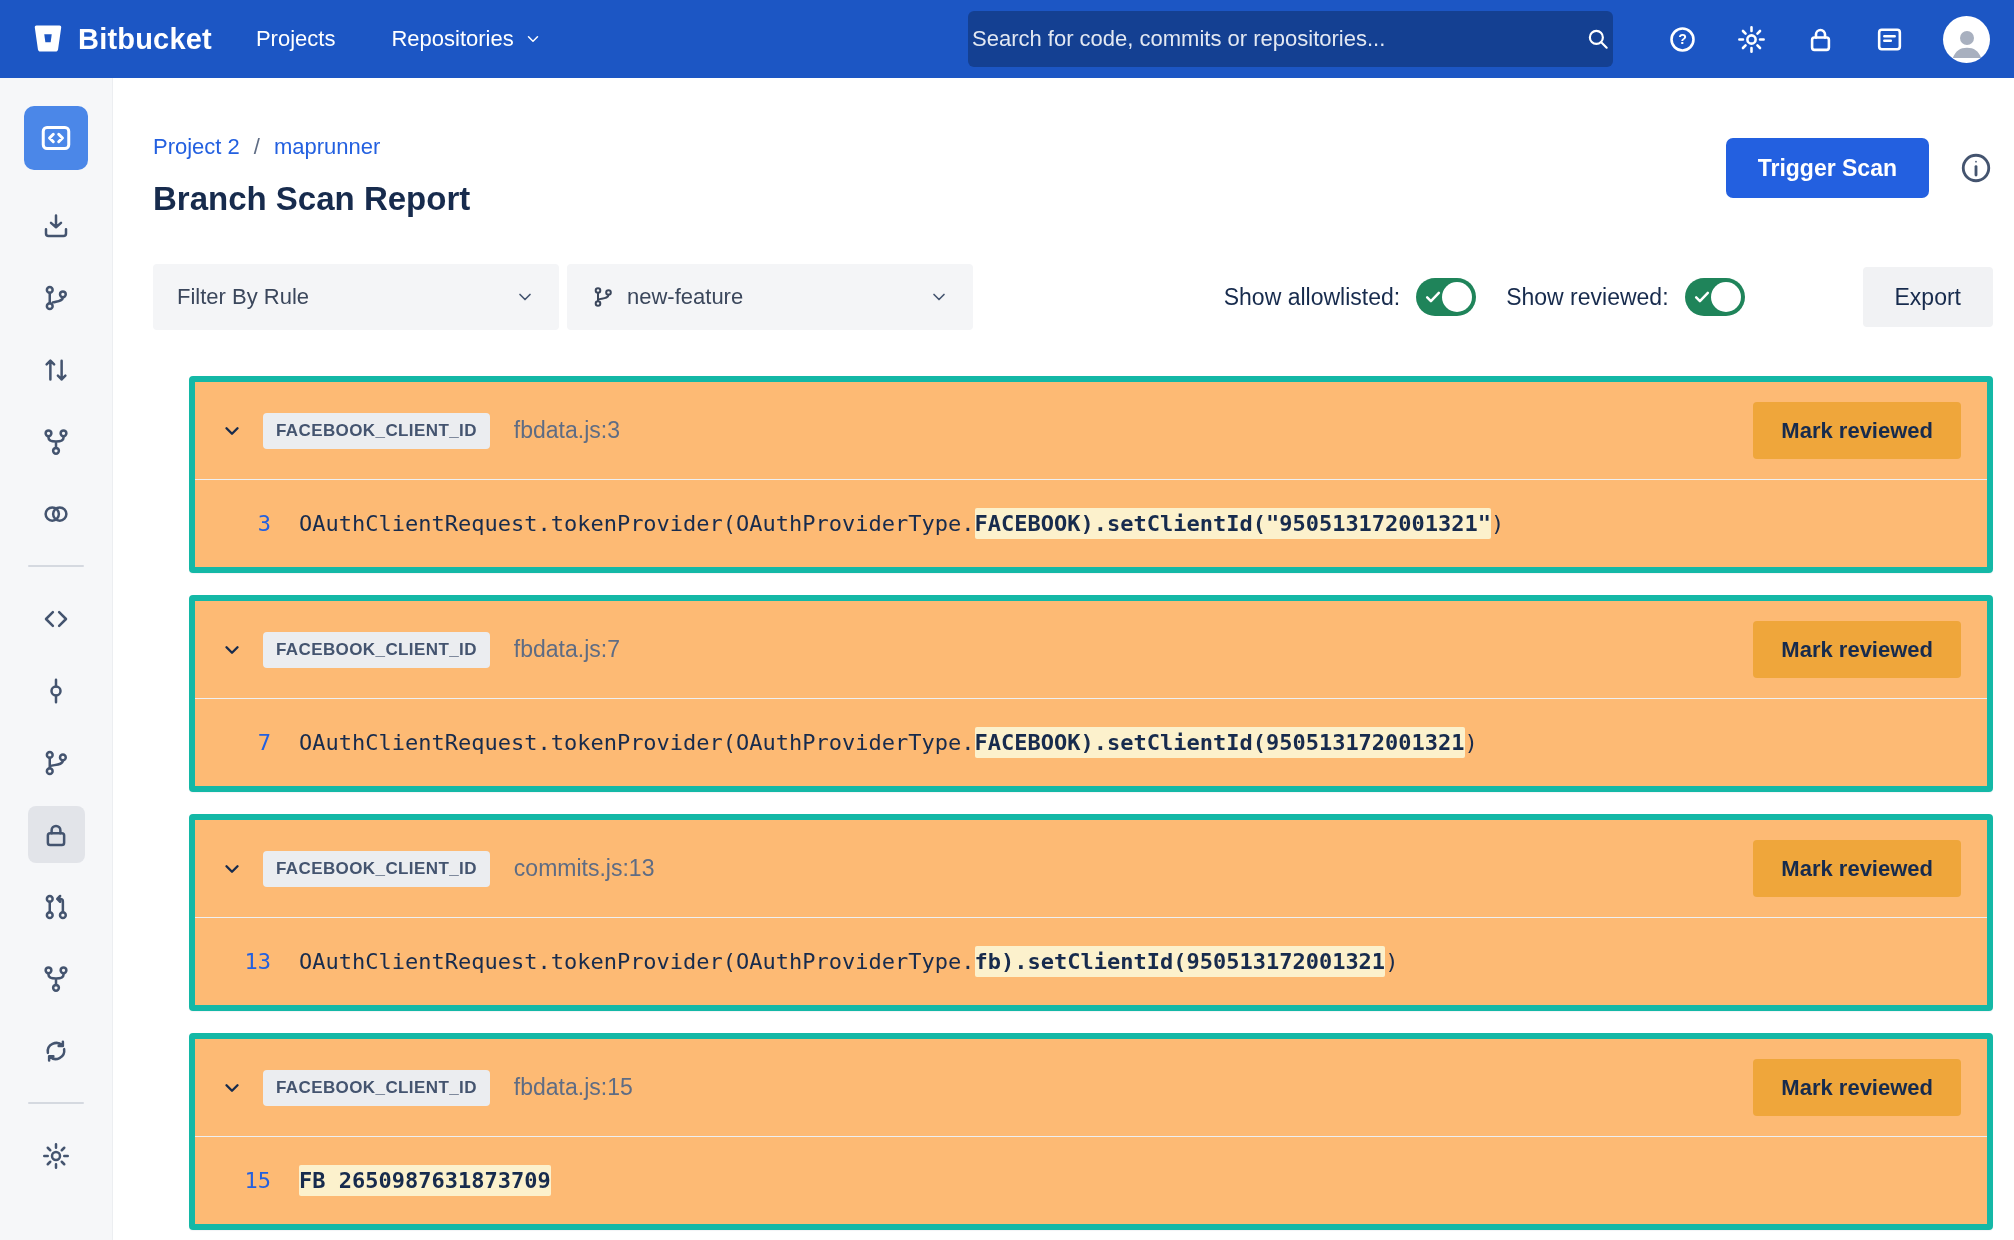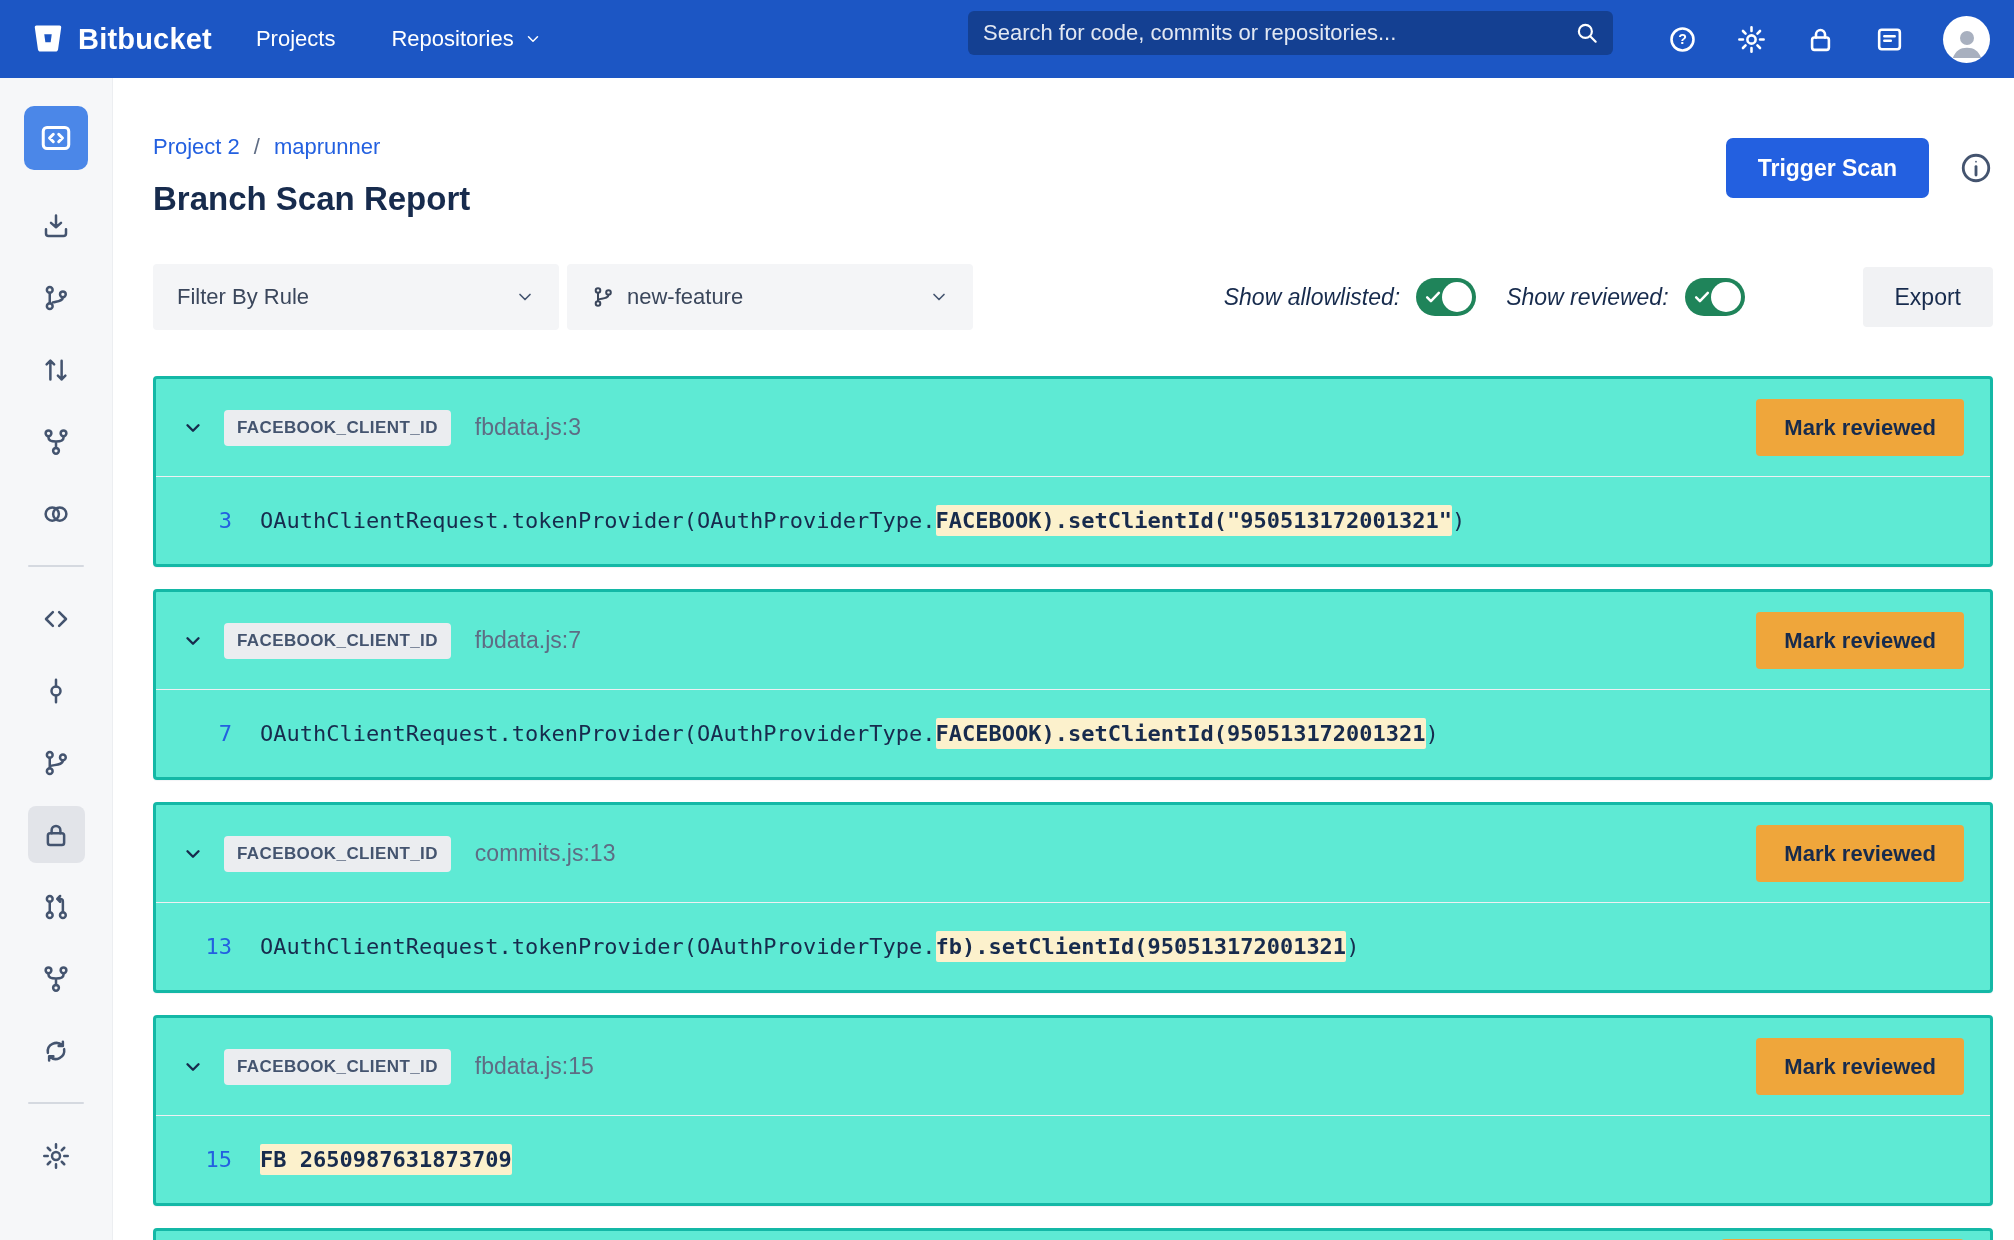--- a/index.html
+++ b/index.html
@@ -25,22 +25,22 @@
     position:fixed;top:0;left:0;right:0;height:78px;background:var(--nav-blue);
     display:flex;align-items:center;padding:0 30px;z-index:20;
   }
   .brand{display:flex;align-items:center;gap:12px;cursor:pointer;}
   .brand svg{width:36px;height:36px;}
   .brand-text{color:#fff;font-size:29px;font-weight:700;letter-spacing:.2px;}
   .nav-items{display:flex;align-items:center;gap:56px;margin-left:44px;}
   .nav-item{color:#fff;font-size:22px;font-weight:500;text-decoration:none;display:flex;align-items:center;gap:10px;cursor:pointer;}
   .nav-item .chev{width:18px;height:18px;color:#fff;}
   .nav-search{
-    position:absolute;left:968px;top:11px;width:645px;height:44px;border-radius:6px;
-    background:rgba(9,30,66,.38);display:flex;align-items:center;padding:0 13px;
+    position:absolute;left:968px;top:11px;width:645px;height:56px;border-radius:6px;
+    background:rgba(9,30,66,.38);display:flex;align-items:center;padding:0 2px;
   }
   .nav-search input{
     flex:1;background:transparent;border:none;outline:none;color:#fff;font-size:22px;
     font-family:"Liberation Sans",sans-serif;
   }
   .nav-search input::placeholder{color:rgba(255,255,255,.88);}
   .nav-search .ic{width:26px;height:26px;color:#fff;}
   .nav-icons{position:absolute;right:24px;top:0;height:78px;display:flex;align-items:center;gap:38px;}
   .nav-ic{width:31px;height:31px;color:#fff;cursor:pointer;}
   .nav-ic svg{width:31px;height:31px;}
@@ -83,38 +83,39 @@
 
   
   .filters-row{display:flex;align-items:center;margin-top:46px;gap:8px;}
   .dropdown{
     width:406px;height:66px;background:#f4f5f7;border:none;border-radius:4px;cursor:pointer;
     display:flex;align-items:center;padding:0 24px;font-size:22px;color:#3b475c;font-family:inherit;
   }
   .dropdown .lbl{flex:1;text-align:left;font-weight:500;}
   .dropdown .branch-ic{width:24px;height:24px;margin-right:12px;color:#3b475c;}
   .dropdown .chev{width:20px;height:20px;color:var(--slate);}
-  .toggles{margin-left:auto;display:flex;align-items:center;gap:16px;font-style:italic;}
+  .toggles{margin-left:auto;display:flex;align-items:center;gap:16px;}
   .toggle-label{font-size:23px;color:var(--ink);}
   .toggle{
     width:60px;height:38px;border-radius:19px;background:var(--green);position:relative;cursor:pointer;
     flex:none;margin-right:14px;
   }
   .toggle .check{position:absolute;left:7px;top:9px;width:20px;height:20px;color:#fff;stroke-width:3;}
   .toggle .knob{position:absolute;right:4px;top:4px;width:30px;height:30px;border-radius:50%;background:#fff;}
   .btn-subtle{
     margin-left:96px;background:#f1f2f4;color:var(--ink);border:none;border-radius:4px;height:60px;
     padding:0 32px;font-size:23px;cursor:pointer;font-family:inherit;
   }
 
   
   .findings{margin-top:46px;display:flex;flex-direction:column;gap:22px;}
   .card{
-    border:3px solid #14b8a6;border-radius:4px;background:#5eead4;
+    border:6px solid #14b8a6;border-radius:4px;background:#fdba74;
     box-shadow:0 1px 1px rgba(23,43,77,.05);
+    margin-left:36px;
   }
   .card-head{display:flex;align-items:center;padding:20px 26px;gap:20px;}
   .collapse{width:22px;height:22px;color:var(--ink);cursor:pointer;flex:none;}
   .collapse svg{width:22px;height:22px;stroke-width:2.6;}
   .rule-badge{
     background:#ebedf0;color:var(--slate);font-weight:700;font-size:17px;letter-spacing:.4px;
     padding:8px 13px;border-radius:4px;white-space:nowrap;
   }
   .loc{color:var(--muted);font-size:23px;margin-left:4px;text-align:right;}
   .btn-warning{

